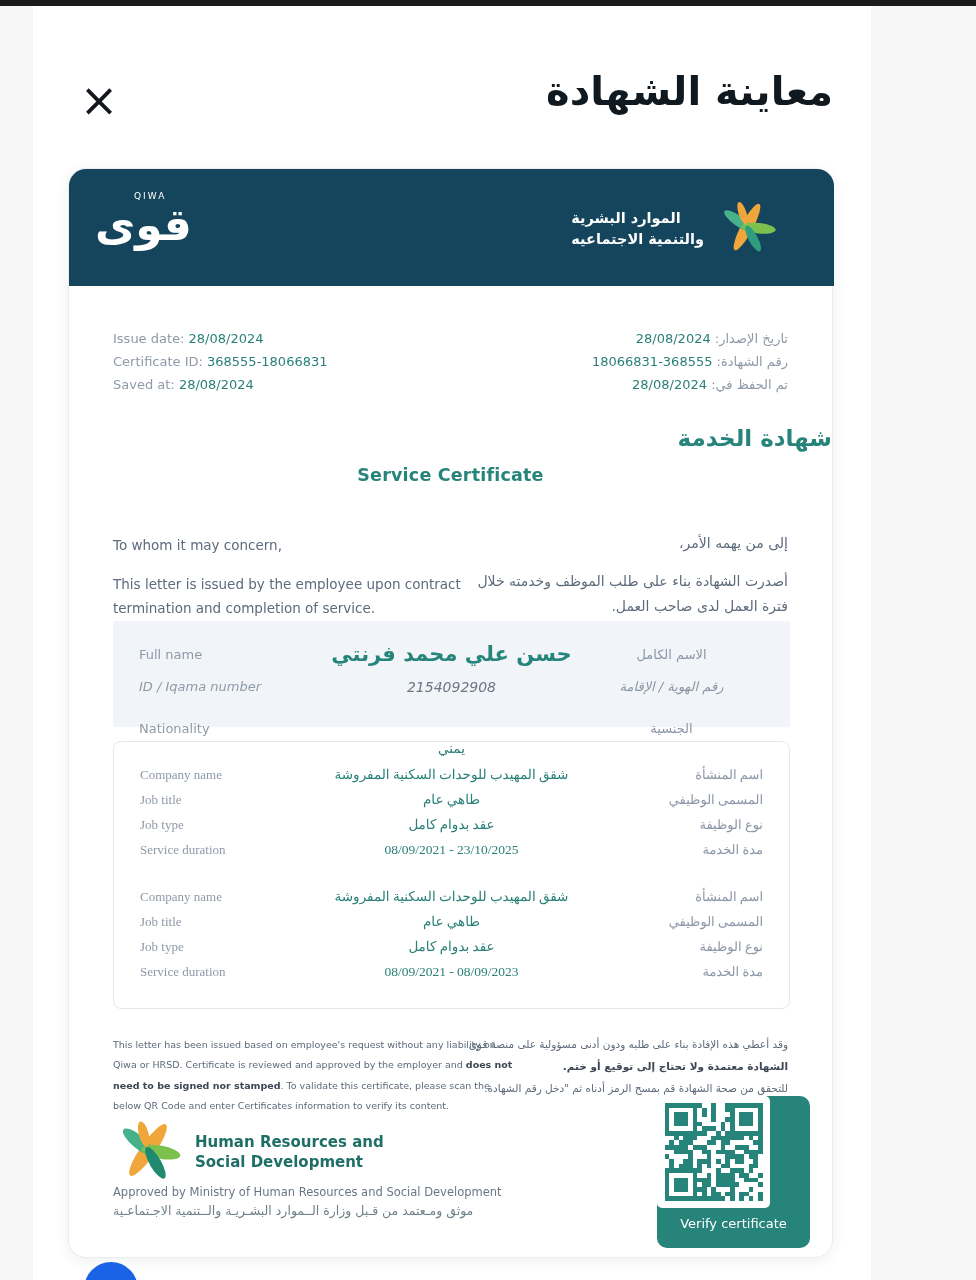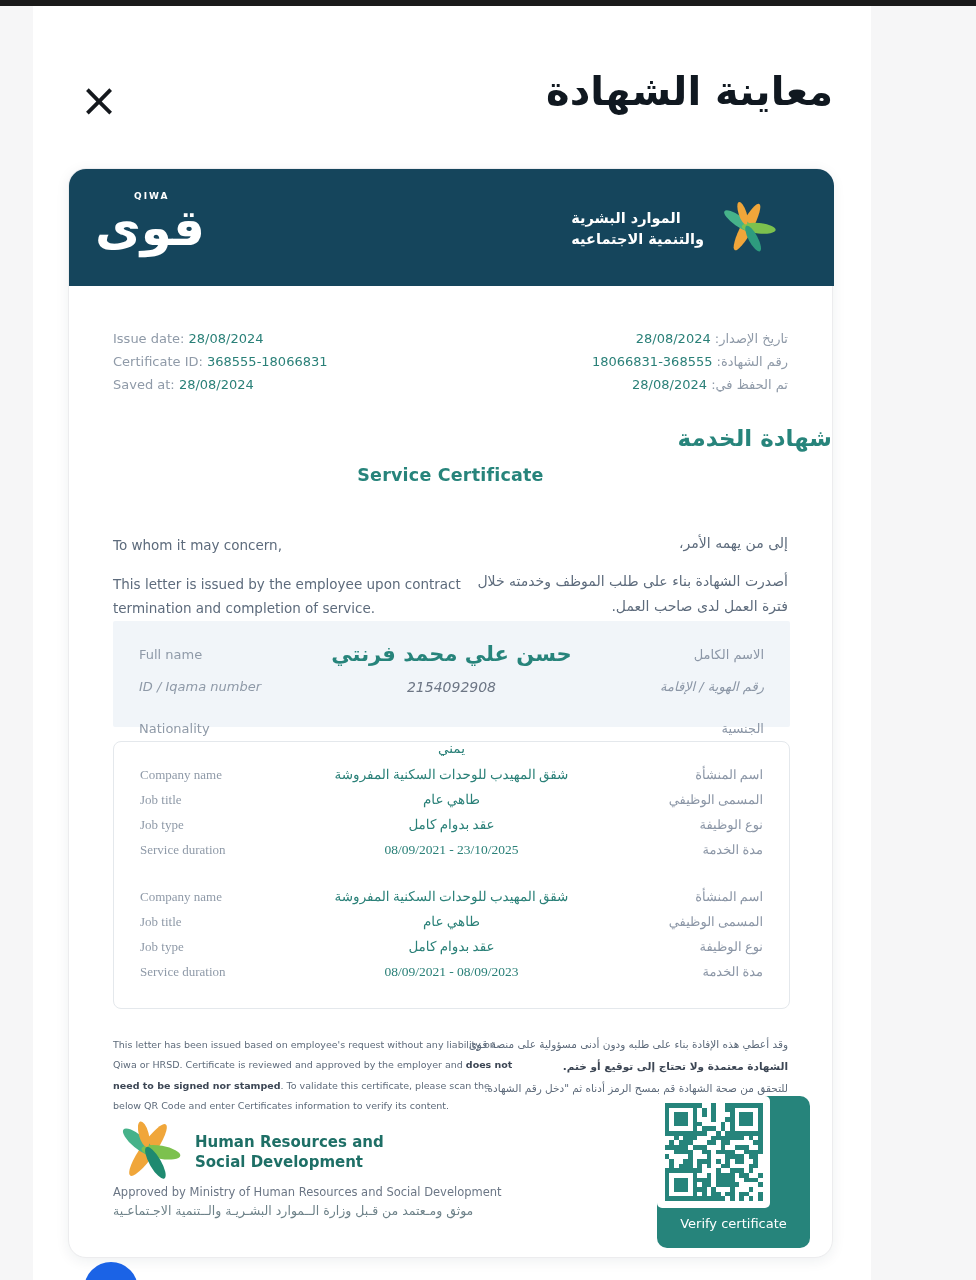--- a/index.html
+++ b/index.html
@@ -19,22 +19,22 @@
 
   
   .card { position:absolute; left:35px; top:162px; width:765px; height:1090px;
     background:#ffffff; border:1px solid #ececee; border-radius:18px;
     box-shadow:0 3px 14px rgba(20,40,60,.07); }
 
   .band { position:absolute; left:0; top:0; width:765px; height:117px;
     background:#15455c; border-radius:17px 17px 0 0; }
 
   .qiwa-logo { position:absolute; left:26px; top:22px; color:#fff; text-align:left; }
-  .qiwa-logo .small { font-size:9px; letter-spacing:2px; font-weight:700; display:block; margin-left:3px;padding-left:36px;}
-  .qiwa-logo .big { font-size:50px; font-weight:700; line-height:1.1; display:block; direction:rtl;}
+  .qiwa-logo .small { font-size:9px; letter-spacing:2px; font-weight:400; display:block; margin-left:3px;padding-left:36px;}
+  .qiwa-logo .big { font-size:44px; font-weight:700; line-height:1.1; display:block; direction:rtl;}
 
   .ministry-logo { position:absolute; right:54px; top:22px; display:flex; align-items:center; gap:10px; }
   .ministry-text { color:#fff; direction:rtl; text-align:left; font-size:14.5px; line-height:1.45; font-weight:700;}
 
   
   .meta-en { position:absolute; left:44px; top:158px; font-size:13px; line-height:23px; color:#8f9aa8;}
   .meta-ar { position:absolute; right:44px; top:158px; font-size:13px; line-height:23px; color:#8f9aa8;
     direction:rtl; text-align:right;}
   .meta-val { color:#2a8078; }
 
@@ -48,21 +48,21 @@
   .intro-en { position:absolute; left:44px; top:404px; width:350px; font-size:13.5px;
     line-height:1.75; color:#5d6b7c;}
   .intro-ar { position:absolute; right:44px; top:400px; width:330px; font-size:14px;
     line-height:1.75; color:#5d6b7c; direction:rtl; text-align:right;}
 
   
   .personal-box { position:absolute; left:44px; top:452px; width:677px; height:106px;
     background:#f1f5f9; border-radius:2px; padding:14px 26px 0 26px;}
   .info-row { display:grid; grid-template-columns:185px 1fr 185px; align-items:center; }
   .info-row .lbl-en { font-size:13px; color:#8f9aa8; text-align:left;}
-  .info-row .lbl-ar { font-size:13px; color:#8b96a6; direction:rtl; text-align:right;}
+  .info-row .lbl-ar { font-size:13px; color:#8b96a6; direction:rtl; text-align:center;}
   .info-row .val { text-align:center; }
   .row-name { height:38px; }
   .row-name .val { font-size:21px; font-weight:700; color:#27847b; direction:rtl;}
   .row-mid { height:27px;font-style:italic; }
   .row-mid .val { font-size:14px; color:#6d7685; }
   .row-nat { height:27px; }
   .row-nat .val { font-size:13.5px; color:#2a8078; direction:rtl;margin-top:40px;}
 
   
   .employment-box { position:absolute; left:44px; top:572px; width:677px; height:268px;

